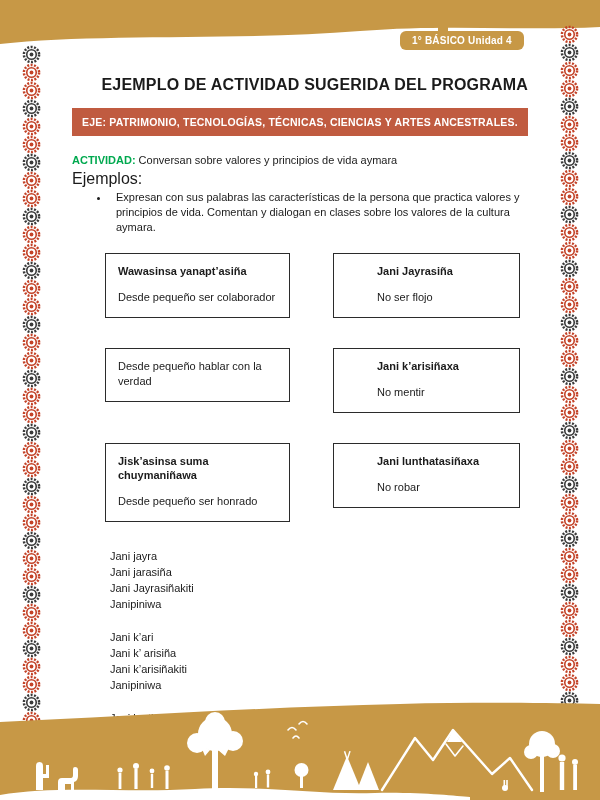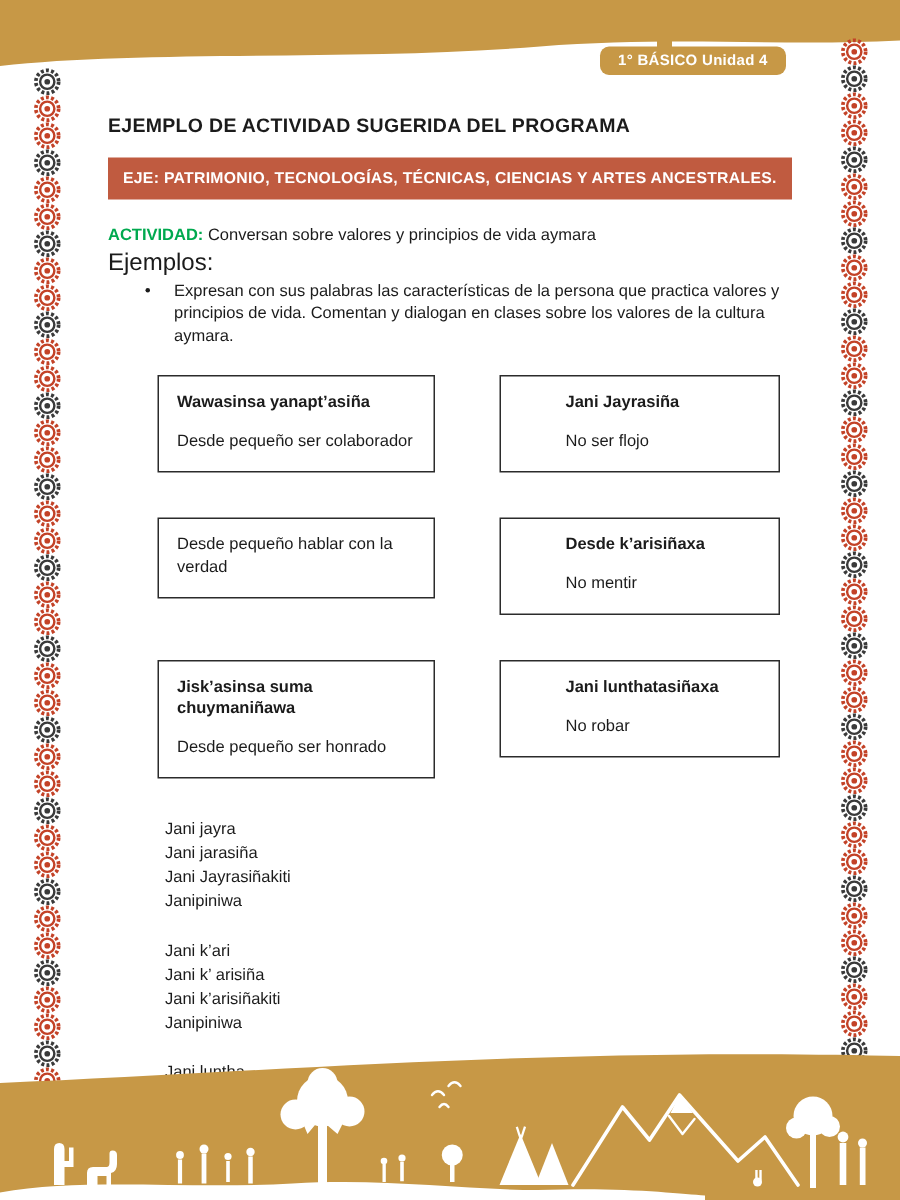--- a/index.html
+++ b/index.html
@@ -14,21 +14,21 @@
     font-size:10px;font-weight:bold;padding:4px 12px;border-radius:6px;letter-spacing:.2px;text-align:right;
   }
   .badge-stem{position:absolute;top:24px;left:438px;width:10px;height:10px;background:#C79846;}
   
   .motif-col{position:absolute;top:46px;width:20px;display:flex;flex-direction:column;align-items:center;}
   .motif-col.left{left:21px;}
   .motif-col.right{right:21px;top:26px;}
   .motif-col svg{display:block;margin-top:-1px;}
   
   .content{position:absolute;left:72px;top:70px;width:456px;}
-  .doc-title{font-size:13px;font-weight:bold;text-align:left;margin:6px 0 14px 0;letter-spacing:.2px;}
+  .doc-title{font-size:16px;font-weight:bold;text-align:right;margin:6px 0 14px 0;letter-spacing:.2px;}
   .eje-bar{
     background:#C05B40;color:#fff;font-weight:bold;font-size:10.5px;
     padding:8px 10px;letter-spacing:.2px;margin-bottom:18px;
   }
   .activity-line{font-size:11px;margin:0 0 4px 0;}
   .activity-label{color:#00A94F;font-weight:bold;}
   .examples-label{font-size:16px;margin:0 0 2px 0;}
   ul.example-list{margin:2px 0 18px 0;padding-left:38px;}
   ul.example-list li{font-size:11px;line-height:15px;padding-left:6px;}
   
@@ -481,21 +481,21 @@
         <div class="value-box col-r">
           <div class="vb-aymara">Jani Jayrasiña</div>
           <div class="vb-spanish">No ser flojo</div>
         </div>
       </div>
       <div class="box-row">
         <div class="value-box col-l">
           <div class="vb-spanish">Desde pequeño hablar con la verdad</div>
         </div>
         <div class="value-box col-r">
-          <div class="vb-aymara">Desde k’arisiñaxa</div>
+          <div class="vb-aymara">Jani k’arisiñaxa</div>
           <div class="vb-spanish">No mentir</div>
         </div>
       </div>
       <div class="box-row">
         <div class="value-box col-l">
           <div class="vb-aymara">Jisk’asinsa suma chuymaniñawa</div>
           <div class="vb-spanish">Desde pequeño ser honrado</div>
         </div>
         <div class="value-box col-r">
           <div class="vb-aymara">Jani lunthatasiñaxa</div>

